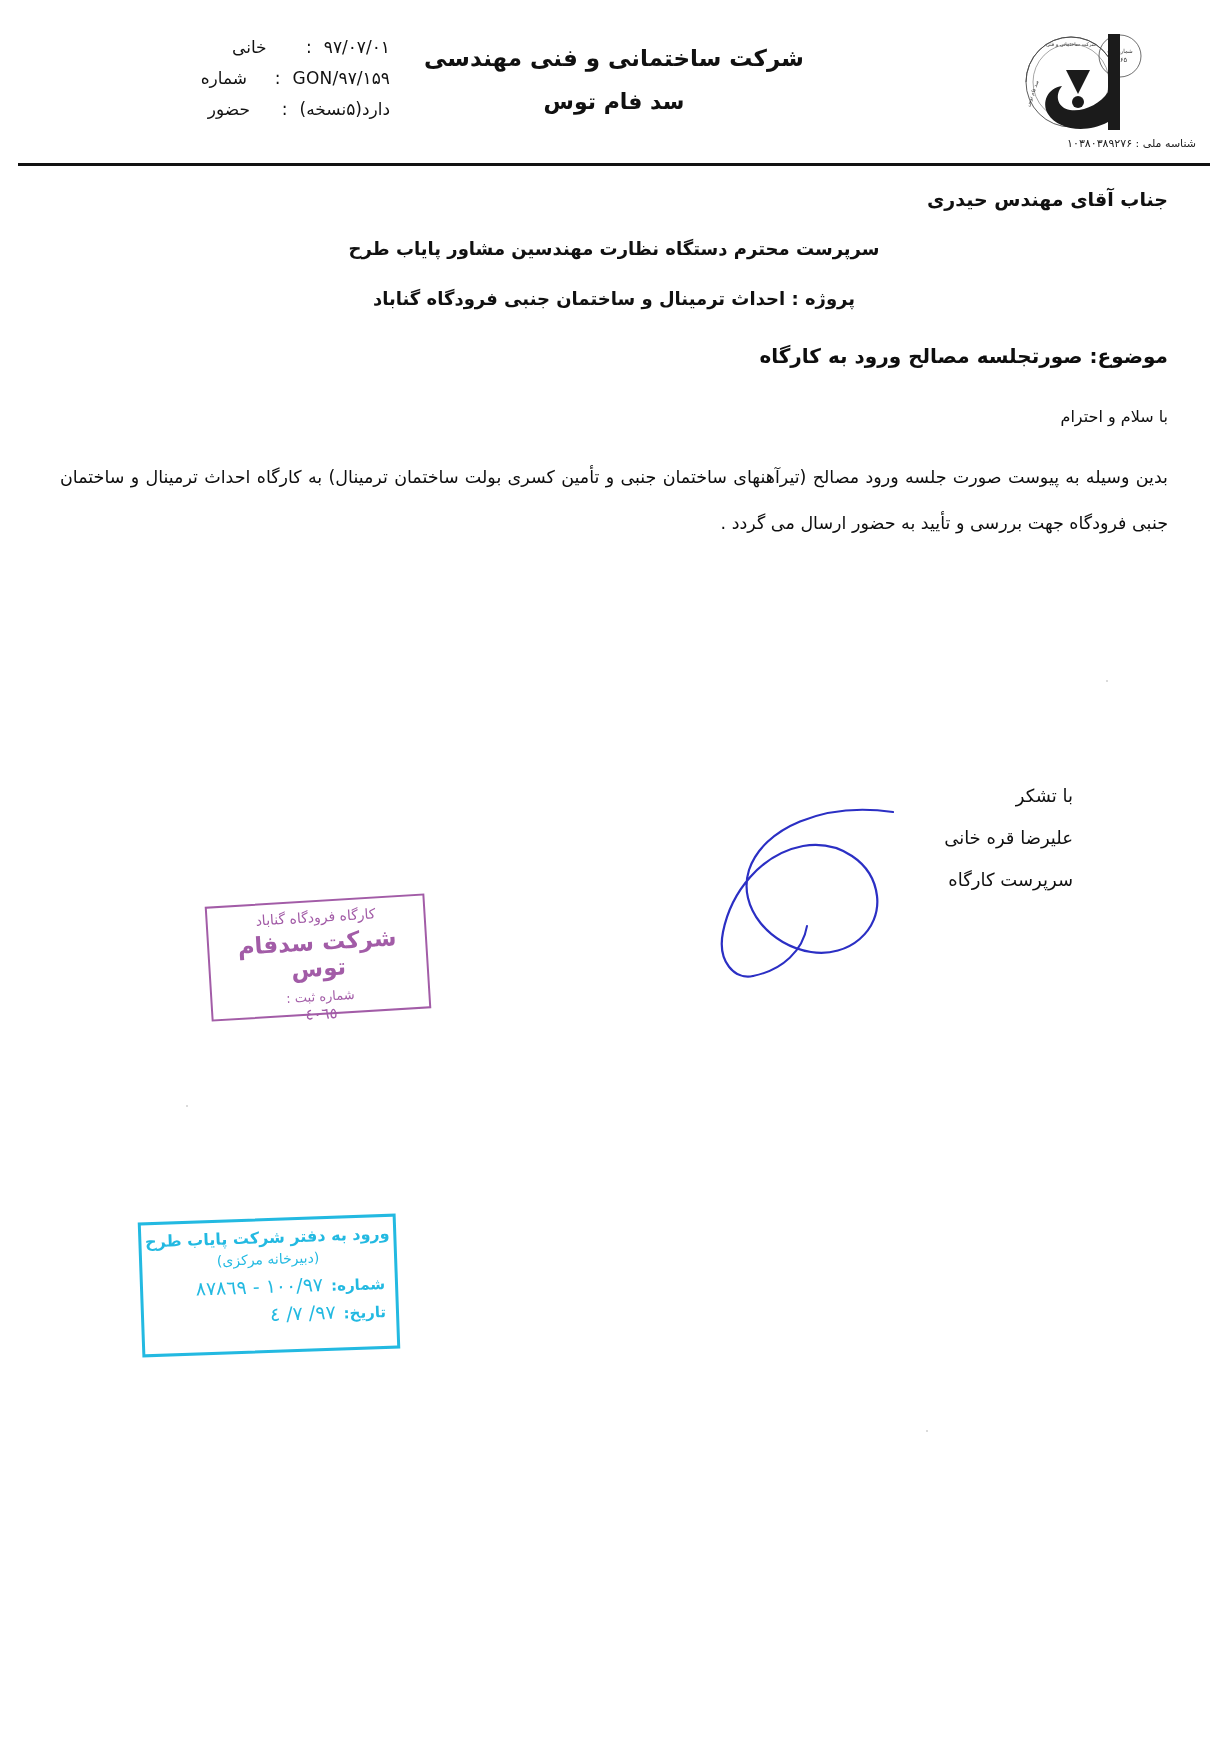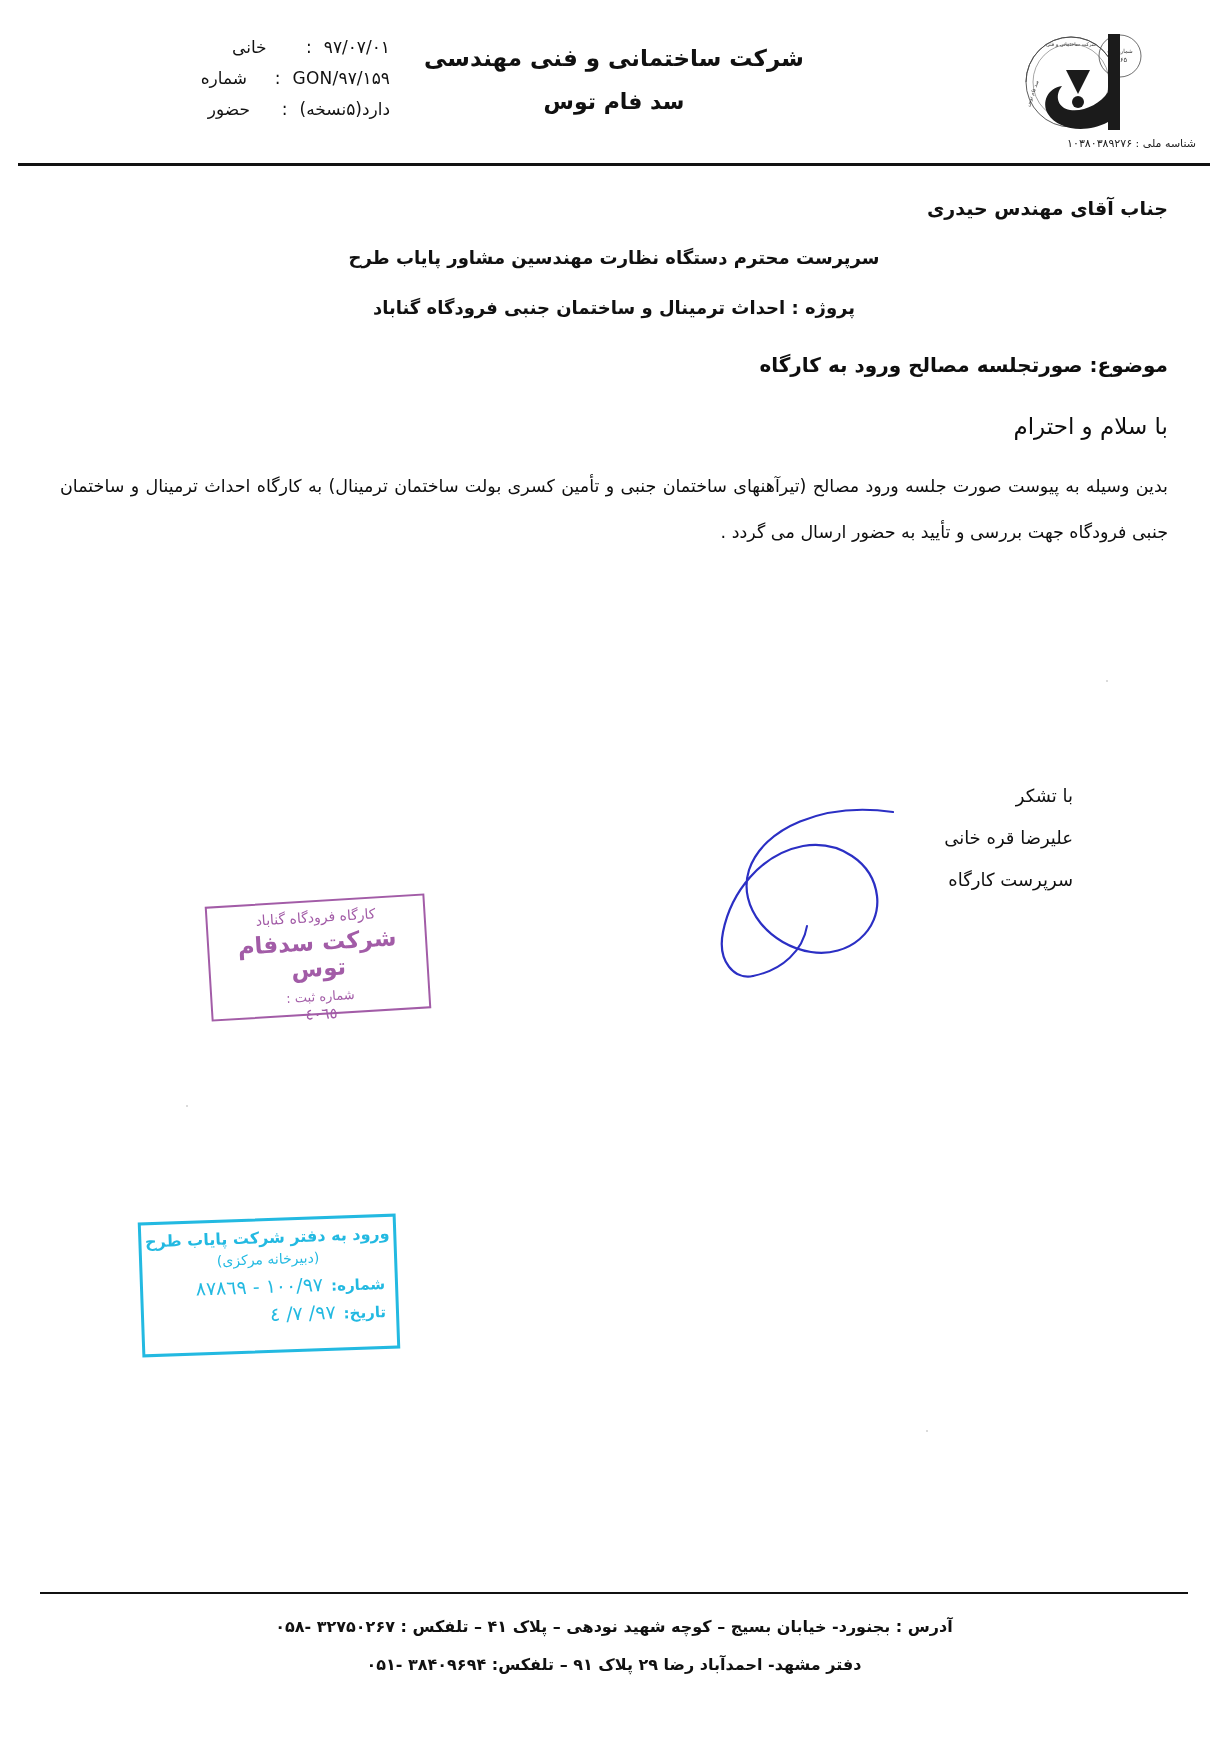--- a/index.html
+++ b/index.html
@@ -92,41 +92,41 @@
     top: 145px;
     right: 18px;
     left: 18px;
     height: 3px;
     background: #111;
   }
 
   
   .body-area {
     position: absolute;
-    top: 183px;
+    top: 174px;
     right: 60px;
     left: 60px;
     direction: rtl;
     text-align: right;
   }
   .addr-line {
     font-weight: bold;
     font-size: 19px;
     line-height: 50px;
     color: #111;
   }
   .addr-line.sub { font-size: 18px; text-align: center; }
   .subject {
     font-weight: bold;
     font-size: 20px;
     line-height: 52px;
     margin-top: 6px;
   }
   .greeting {
-    font-size: 23px;
+    font-size: 16px;
     line-height: 46px;
     margin-top: 12px;
     font-weight: normal;
   }
   .para {
     font-size: 17.5px;
     line-height: 46px;
     margin-top: 14px;
     text-align: justify;
     text-justify: inter-word;
@@ -344,22 +344,17 @@
     <div class="sb-row">
       <span class="sb-label">شماره:</span>
       <span class="sb-val">۱۰۰/۹۷ - ۸۷۸٦۹</span>
     </div>
     <div class="sb-row">
       <span class="sb-label">تاریخ:</span>
       <span class="sb-val">۹۷/ ۷/ ٤</span>
     </div>
   </div>
 
-  <div class="footer">
-    <div class="footer-rule"></div>
-    <div class="footer-line">آدرس : بجنورد- خیابان بسیج – کوچه شهید نودهی – پلاک ۴۱ – تلفکس : ۳۲۷۵۰۲۶۷ -۰۵۸</div>
-    <div class="footer-line">دفتر مشهد- احمدآباد رضا ۲۹ پلاک ۹۱ – تلفکس: ۳۸۴۰۹۶۹۴ -۰۵۱</div>
-  </div>
 
   <div class="speck" style="top:680px; right:120px;"></div>
   <div class="speck" style="top:1105px; right:1040px;"></div>
   <div class="speck" style="top:1430px; right:300px;"></div>
 </div>
 
 </body></html>

